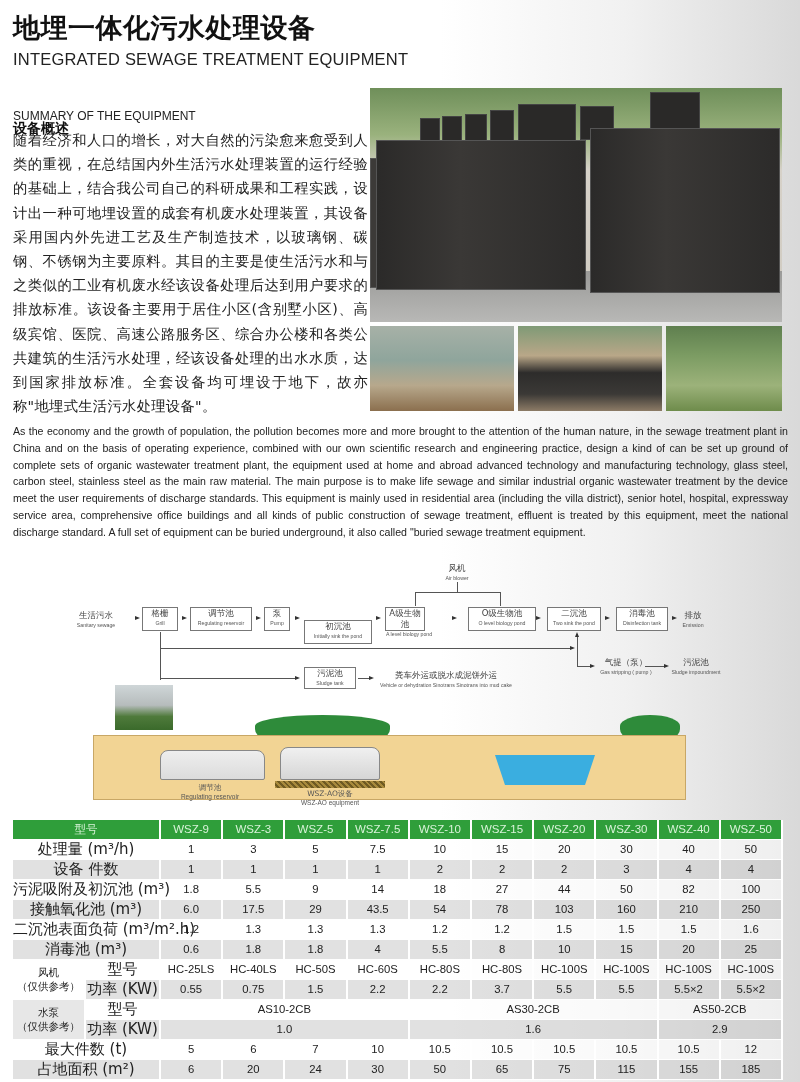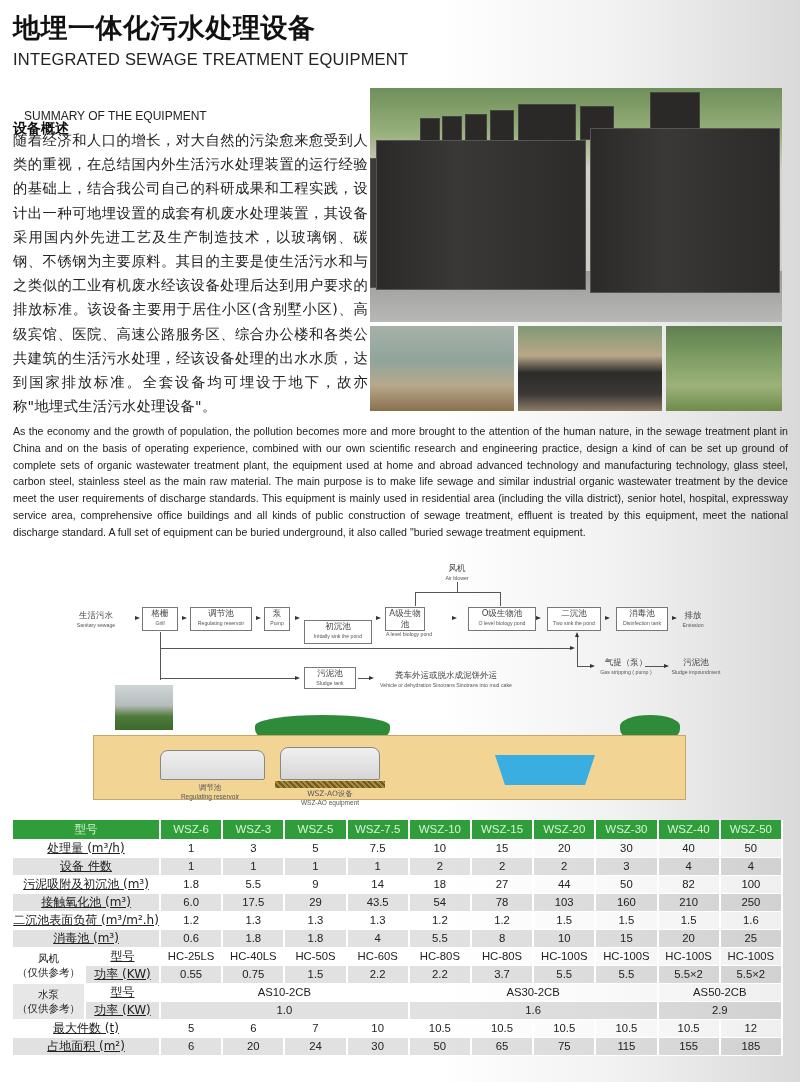--- a/index.html
+++ b/index.html
@@ -6,21 +6,21 @@
   html, body { width: 800px; height: 1082px; overflow: hidden; }
   body {
     font-family: "DejaVu Sans", "Liberation Sans", sans-serif;
     color: #222;
     background: linear-gradient(90deg, #ffffff 0%, #ffffff 55%, #f1f1f1 78%, #d9d9d9 100%);
     position: relative;
   }
   .title-cn { position: absolute; left: 13px; top: 10px; font-size: 27px; font-weight: bold; color: #111; letter-spacing: 0.5px; }
   .title-en { position: absolute; left: 13px; top: 50px; font-family: "Liberation Sans", sans-serif; font-size: 16.5px; color: #222; letter-spacing: 0.2px; }
   .sum-cn { position: absolute; left: 13px; top: 92px; font-size: 14px; font-weight: bold; color: #111; margin-top: 28px; }
-  .sum-en { position: absolute; left: 24px; top: 109px; font-family: "Liberation Sans", sans-serif; font-size: 12px; color: #222; }
+  .sum-en { position: absolute; left: 13px; top: 109px; font-family: "Liberation Sans", sans-serif; font-size: 12px; color: #222; }
   .body-cn { position: absolute; left: 13px; top: 128px; width: 355px; font-size: 14.3px; line-height: 24.2px; color: #222; letter-spacing: 0.3px; text-align: justify; }
   .photos { position: absolute; left: 370px; top: 88px; width: 412px; height: 323px; }
   .photo-main { position: absolute; left: 0; top: 0; width: 412px; height: 234px;
     background:
       linear-gradient(180deg, rgba(0,0,0,0) 0%, rgba(0,0,0,0) 78%, #9a9a98 78%, #b8b8b6 100%),
       linear-gradient(180deg, #6f8f5a 0%, #9ab27d 20%, #d6d1c8 35%, #cfcac0 100%);
     overflow: hidden; }
   .tank { position: absolute; background: linear-gradient(90deg, #2b2a29 0%, #3a3836 40%, #2c2b2a 100%); border: 1px solid #555; }
   .tank.t1 { left: 6px; top: 52px; width: 210px; height: 150px; }
   .tank.t1b { left: 0px; top: 70px; width: 140px; height: 130px; background: #3c3a38; }
@@ -51,21 +51,21 @@
   .gravel { position: absolute; left: 195px; top: 96px; width: 110px; height: 7px; background: repeating-linear-gradient(45deg, #a88a3c 0 2px, #6f5a22 2px 4px); }
   .bush { position: absolute; background: #2e8b3a; border-radius: 50% 50% 8px 8px; }
   .water { position: absolute; left: 415px; top: 70px; width: 100px; height: 30px; background: #3aaee0; clip-path: polygon(0 0, 100% 0, 90% 100%, 10% 100%); }
   .sec-label { position: absolute; text-align: center; font-size: 7.5px; color: #555; line-height: 9px; }
   .sec-label .en { font-family: "Liberation Sans", sans-serif; font-size: 6.5px; display: block; }
 
   
   table.spec { position: absolute; left: 13px; top: 820px; width: 770px; border-collapse: collapse; font-family: "Liberation Sans", sans-serif; font-size: 11.3px; color: #222; table-layout: fixed; }
   table.spec td, table.spec th { text-align: center; height: 17.5px; padding: 0; border-right: 2px solid #fff; border-bottom: 1px solid #fff; white-space: nowrap; }
   table.spec th { background: #2f9e3a; color: #d9f3d9; font-weight: normal; font-size: 11.5px; height: 19px; }
-  table.spec td.lbl { font-family: "DejaVu Sans", sans-serif; font-size: 12px; text-decoration: underline; }
+  table.spec td.lbl { font-family: "DejaVu Sans", sans-serif; font-size: 15px; }
   table.spec tr.odd td { background: rgba(255,255,255,0.55); }
   table.spec tr.even td { background: rgba(200,200,200,0.55); }
   table.spec td.grp { background: rgba(255,255,255,0.55) !important; font-family: "DejaVu Sans", sans-serif; font-size: 10.5px; line-height: 14px; }
   table.spec td.grp2 { background: rgba(215,215,215,0.6) !important; }
 </style>
 </head>
 <body>
 
 <div class="title-cn">地埋一体化污水处理设备</div>
 <div class="title-en">INTEGRATED SEWAGE TREATMENT EQUIPMENT</div>
@@ -212,21 +212,21 @@
       <col>
       <col>
       <col>
       <col>
       <col>
       <col>
   </colgroup>
   <thead>
     <tr>
       <th colspan="2">型号</th>
-      <th>WSZ-6</th>
+      <th>WSZ-9</th>
       <th>WSZ-3</th>
       <th>WSZ-5</th>
       <th>WSZ-7.5</th>
       <th>WSZ-10</th>
       <th>WSZ-15</th>
       <th>WSZ-20</th>
       <th>WSZ-30</th>
       <th>WSZ-40</th>
       <th>WSZ-50</th>
     </tr>

